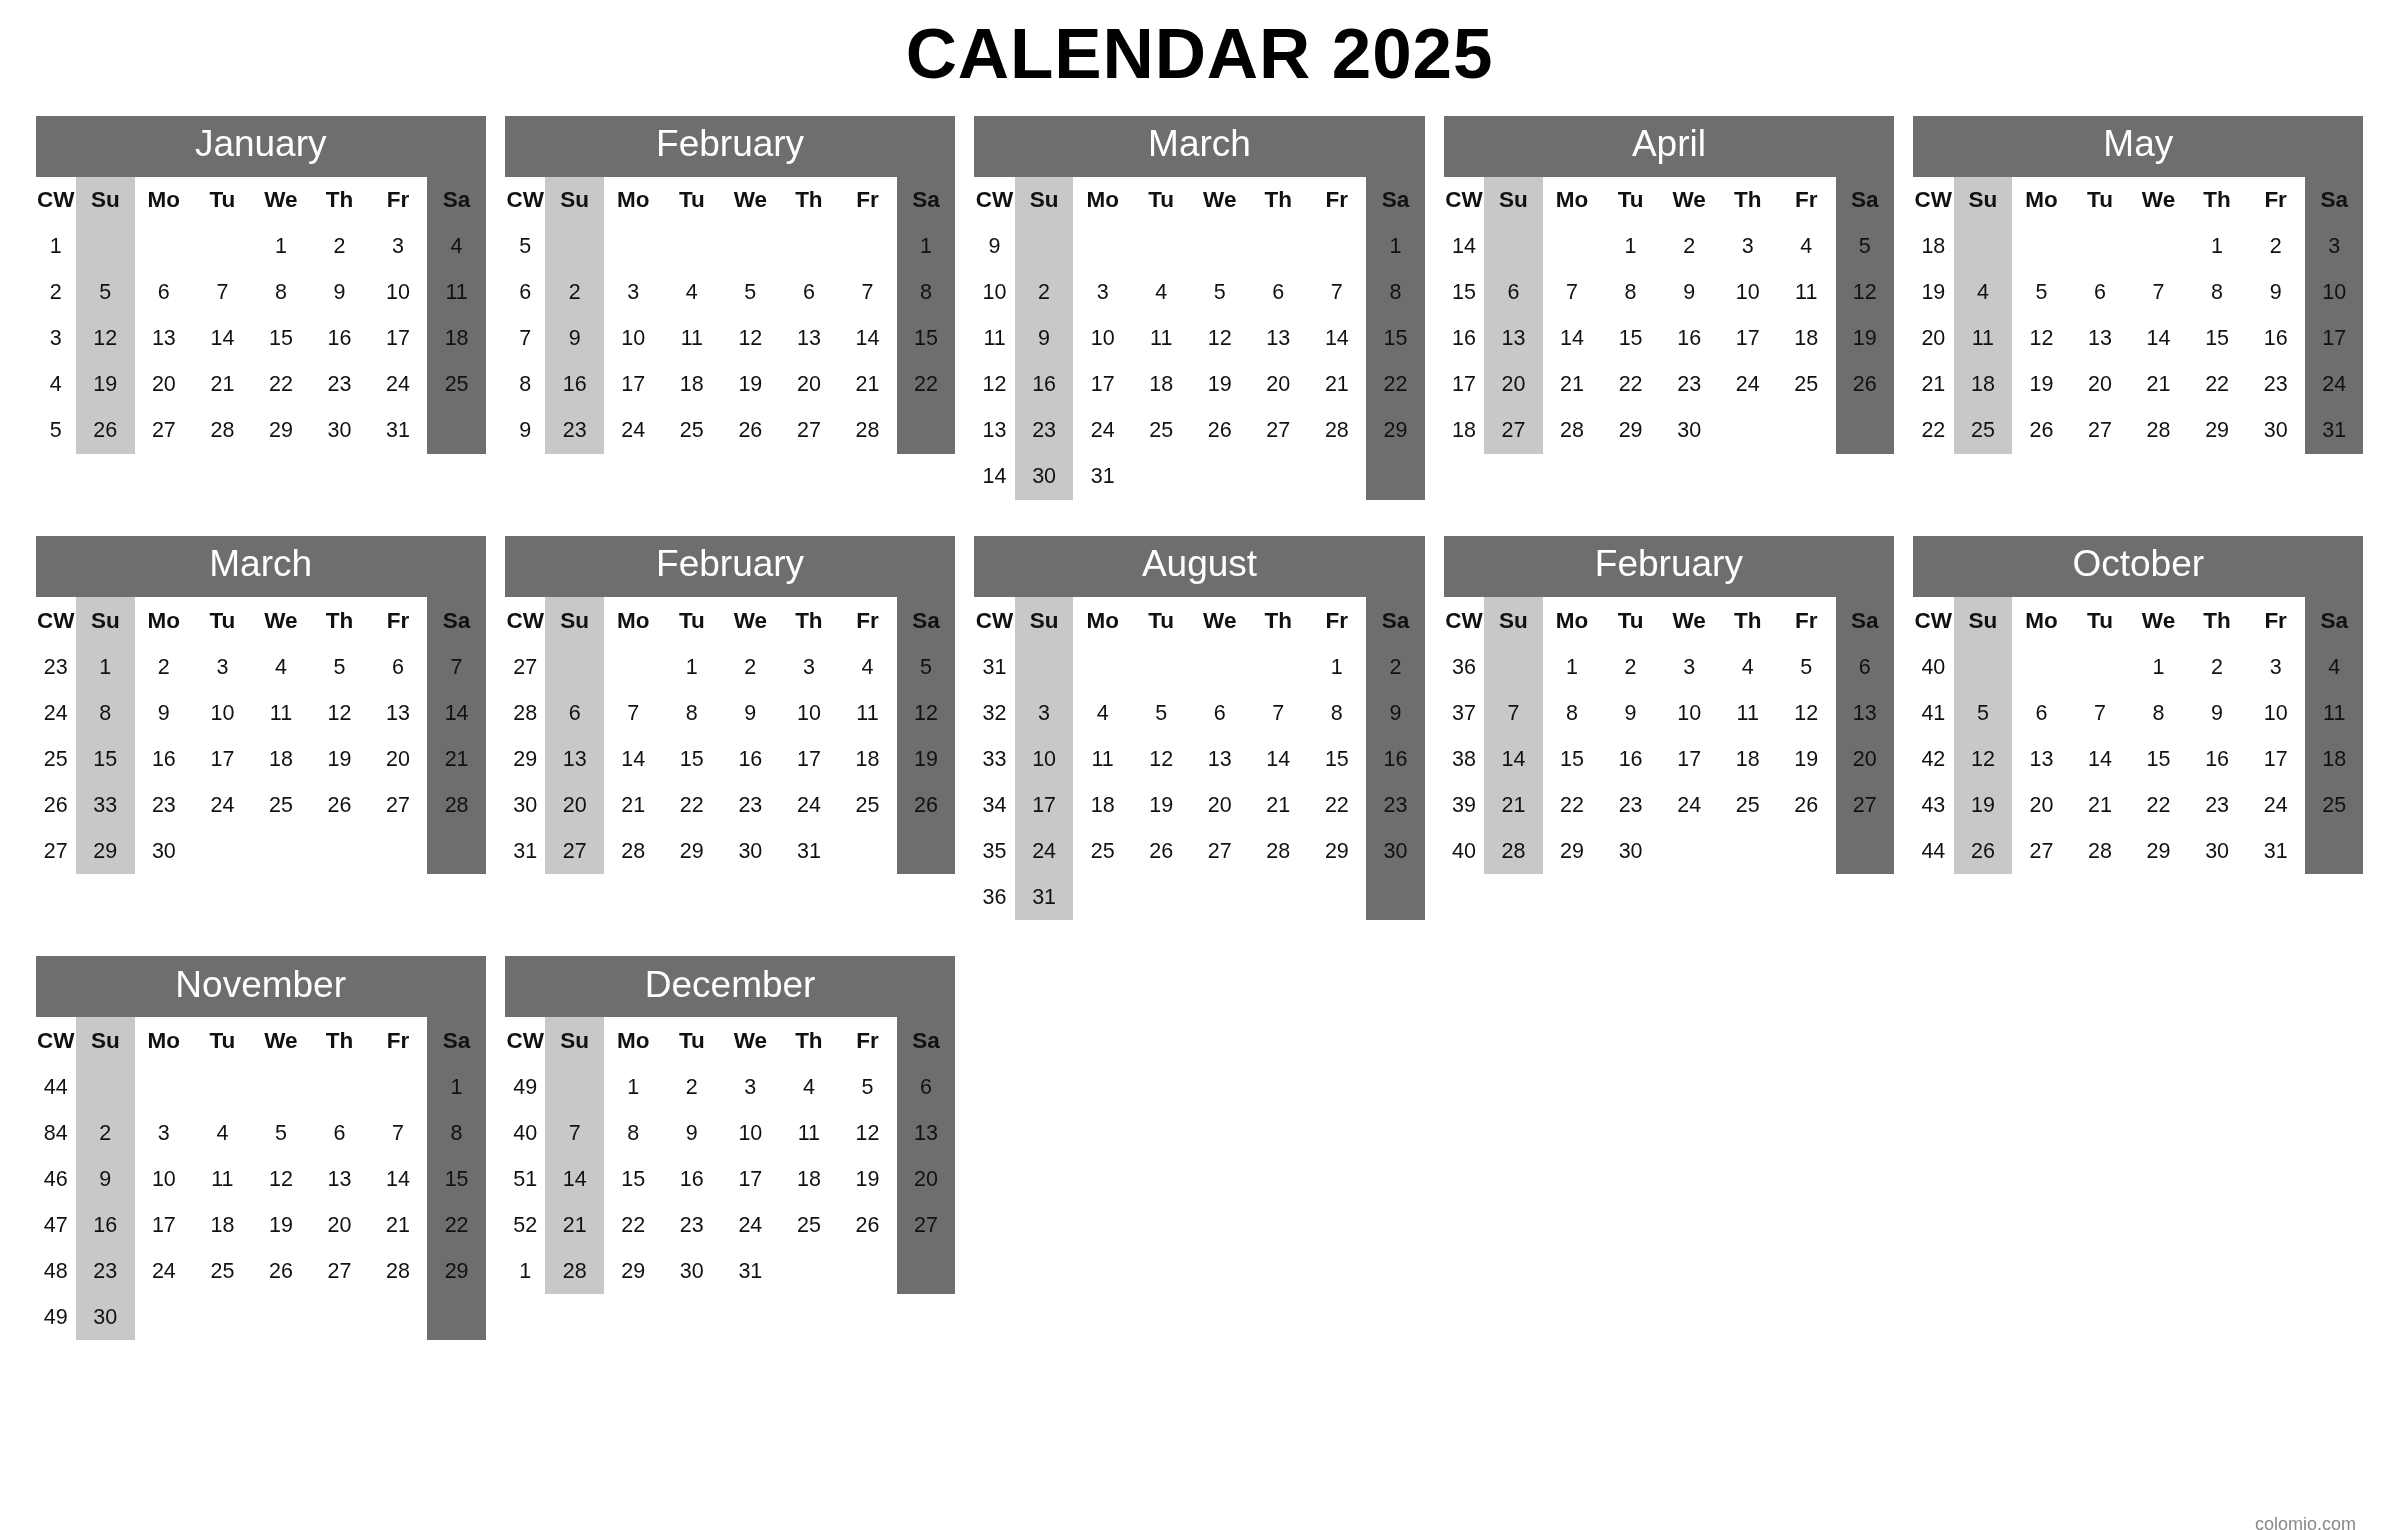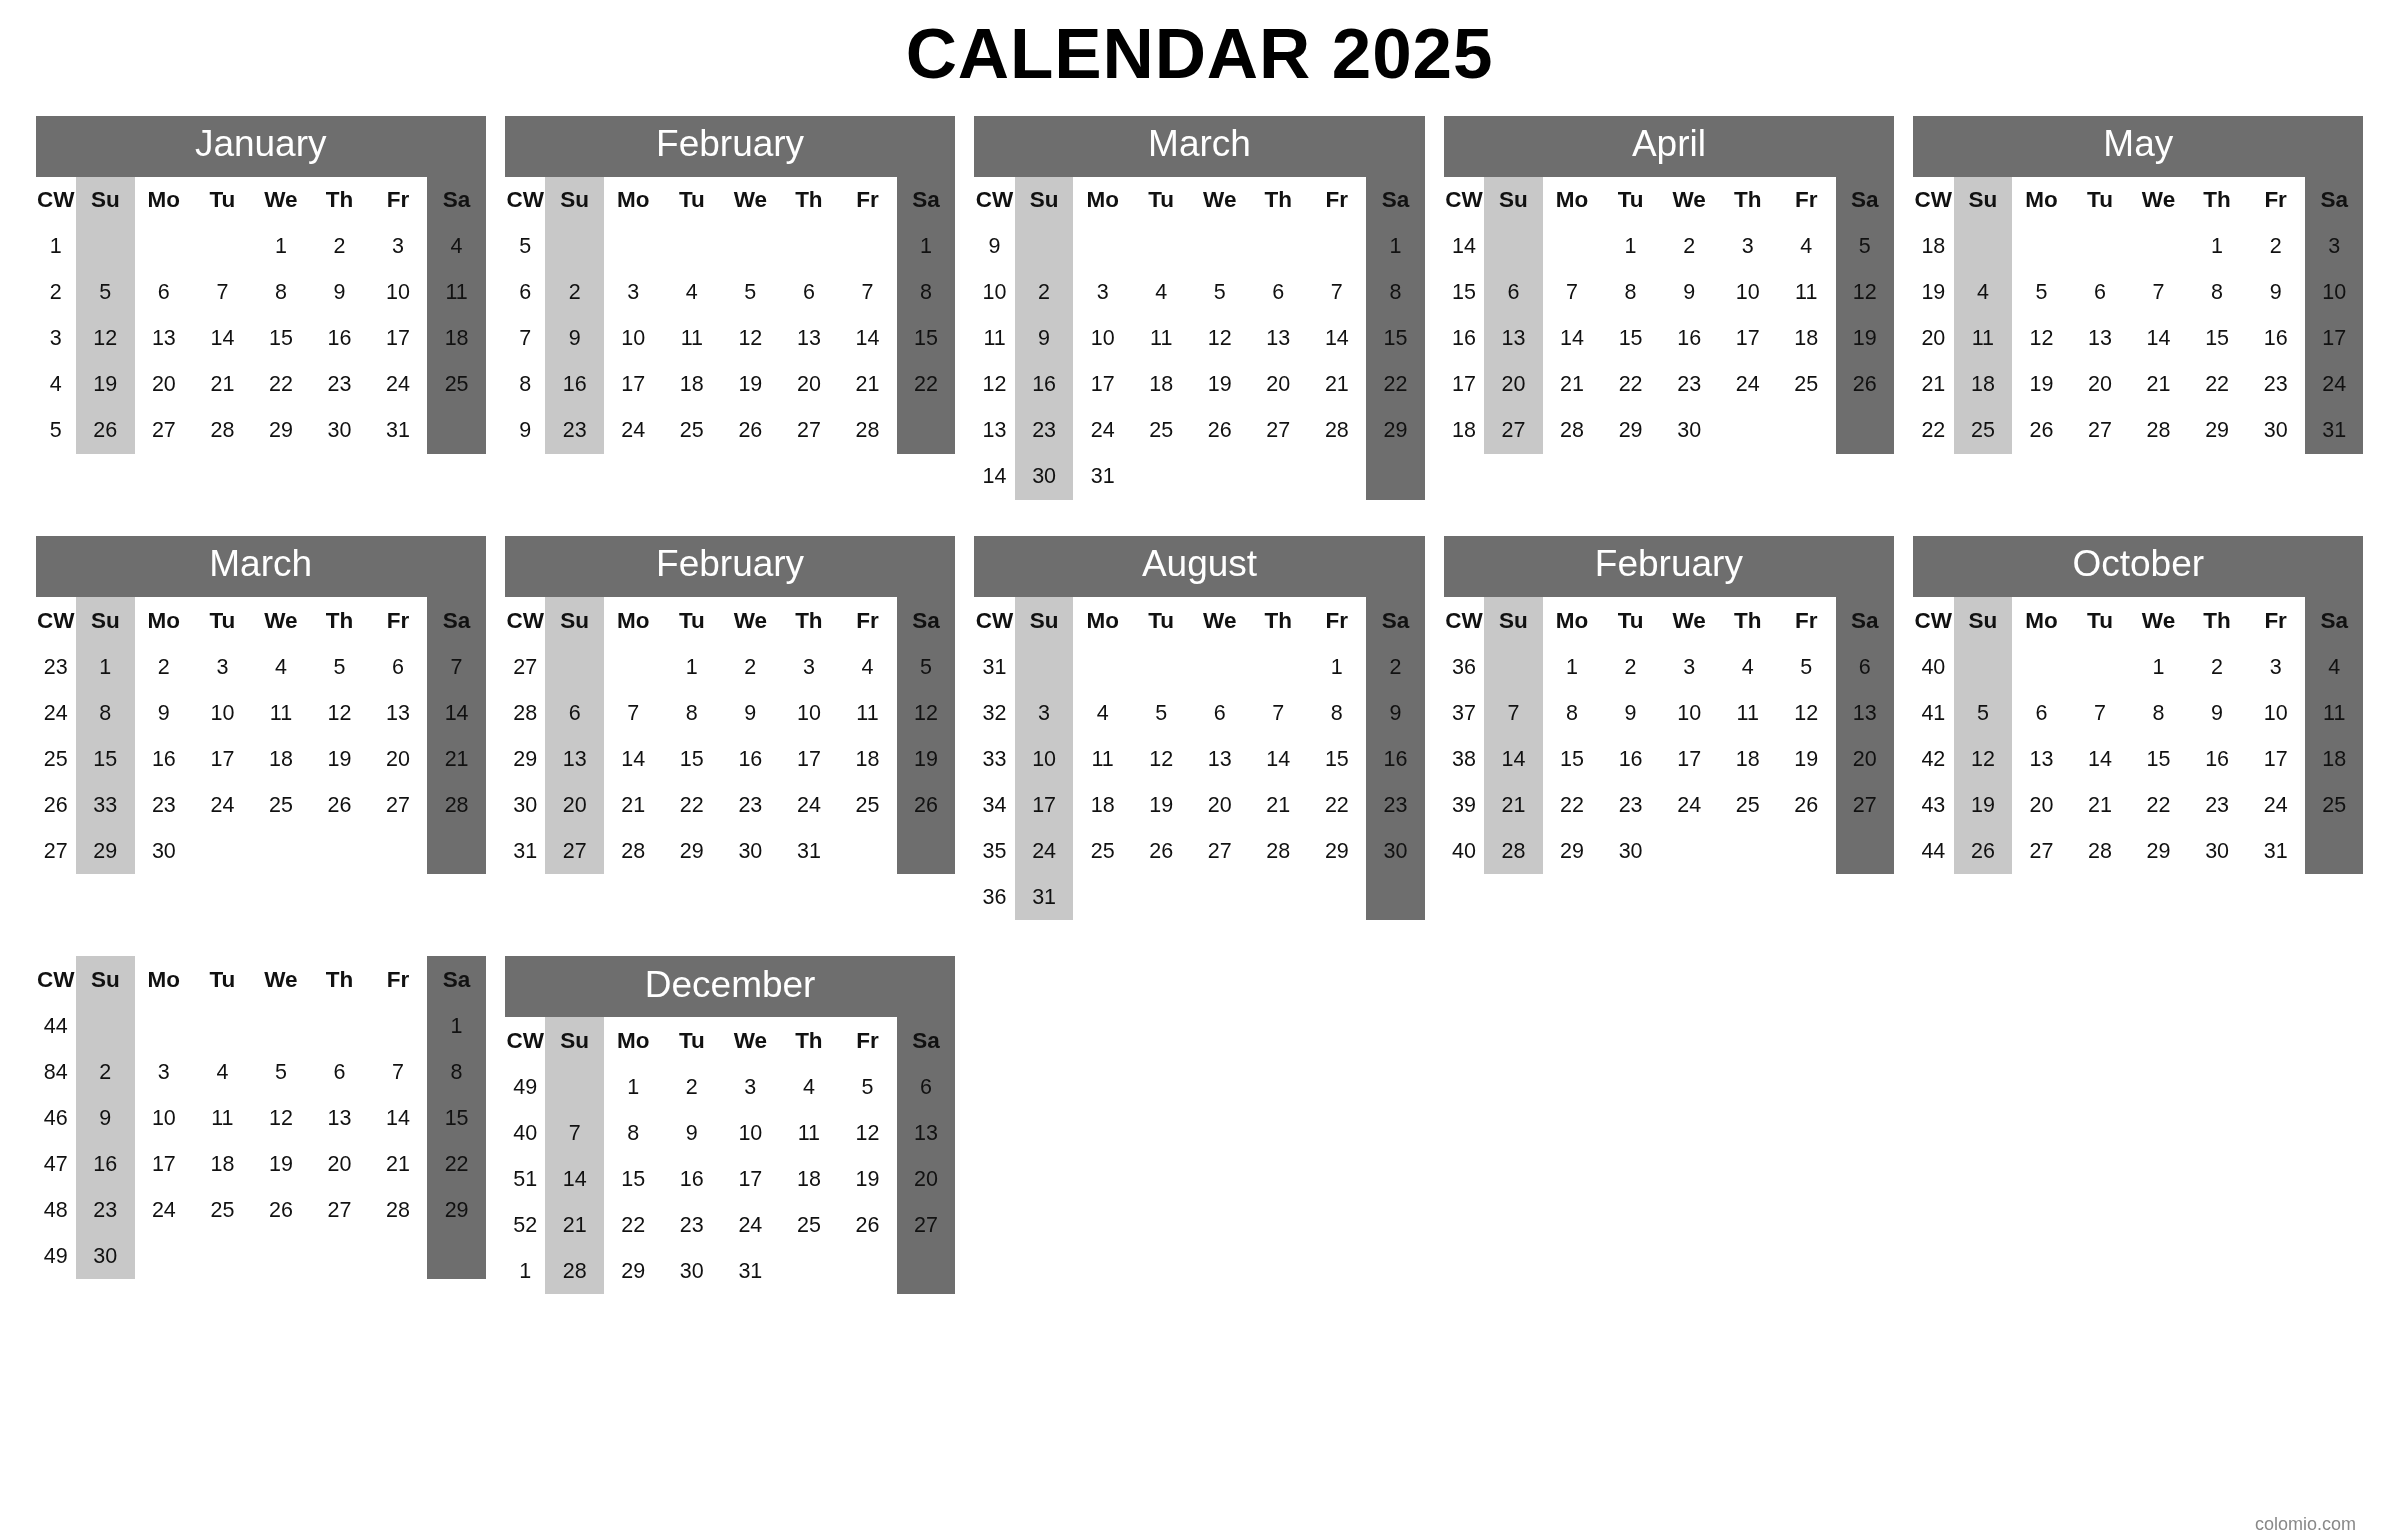--- a/index.html
+++ b/index.html
@@ -809,20 +809,21 @@
               <td>28</td>
               <td>29</td>
               <td>30</td>
               <td>31</td>
               <td class="sat empty"></td>
             </tr>
           </tbody>
         </table>
       </div>
       <div class="month">
+        <div class="month-header">November</div>
         <table class="cal">
           <thead>
             <tr>
               <th class="cw-head">CW</th>
               <th class="sun">Su</th>
               <th>Mo</th>
               <th>Tu</th>
               <th>We</th>
               <th>Th</th>
               <th>Fr</th>

